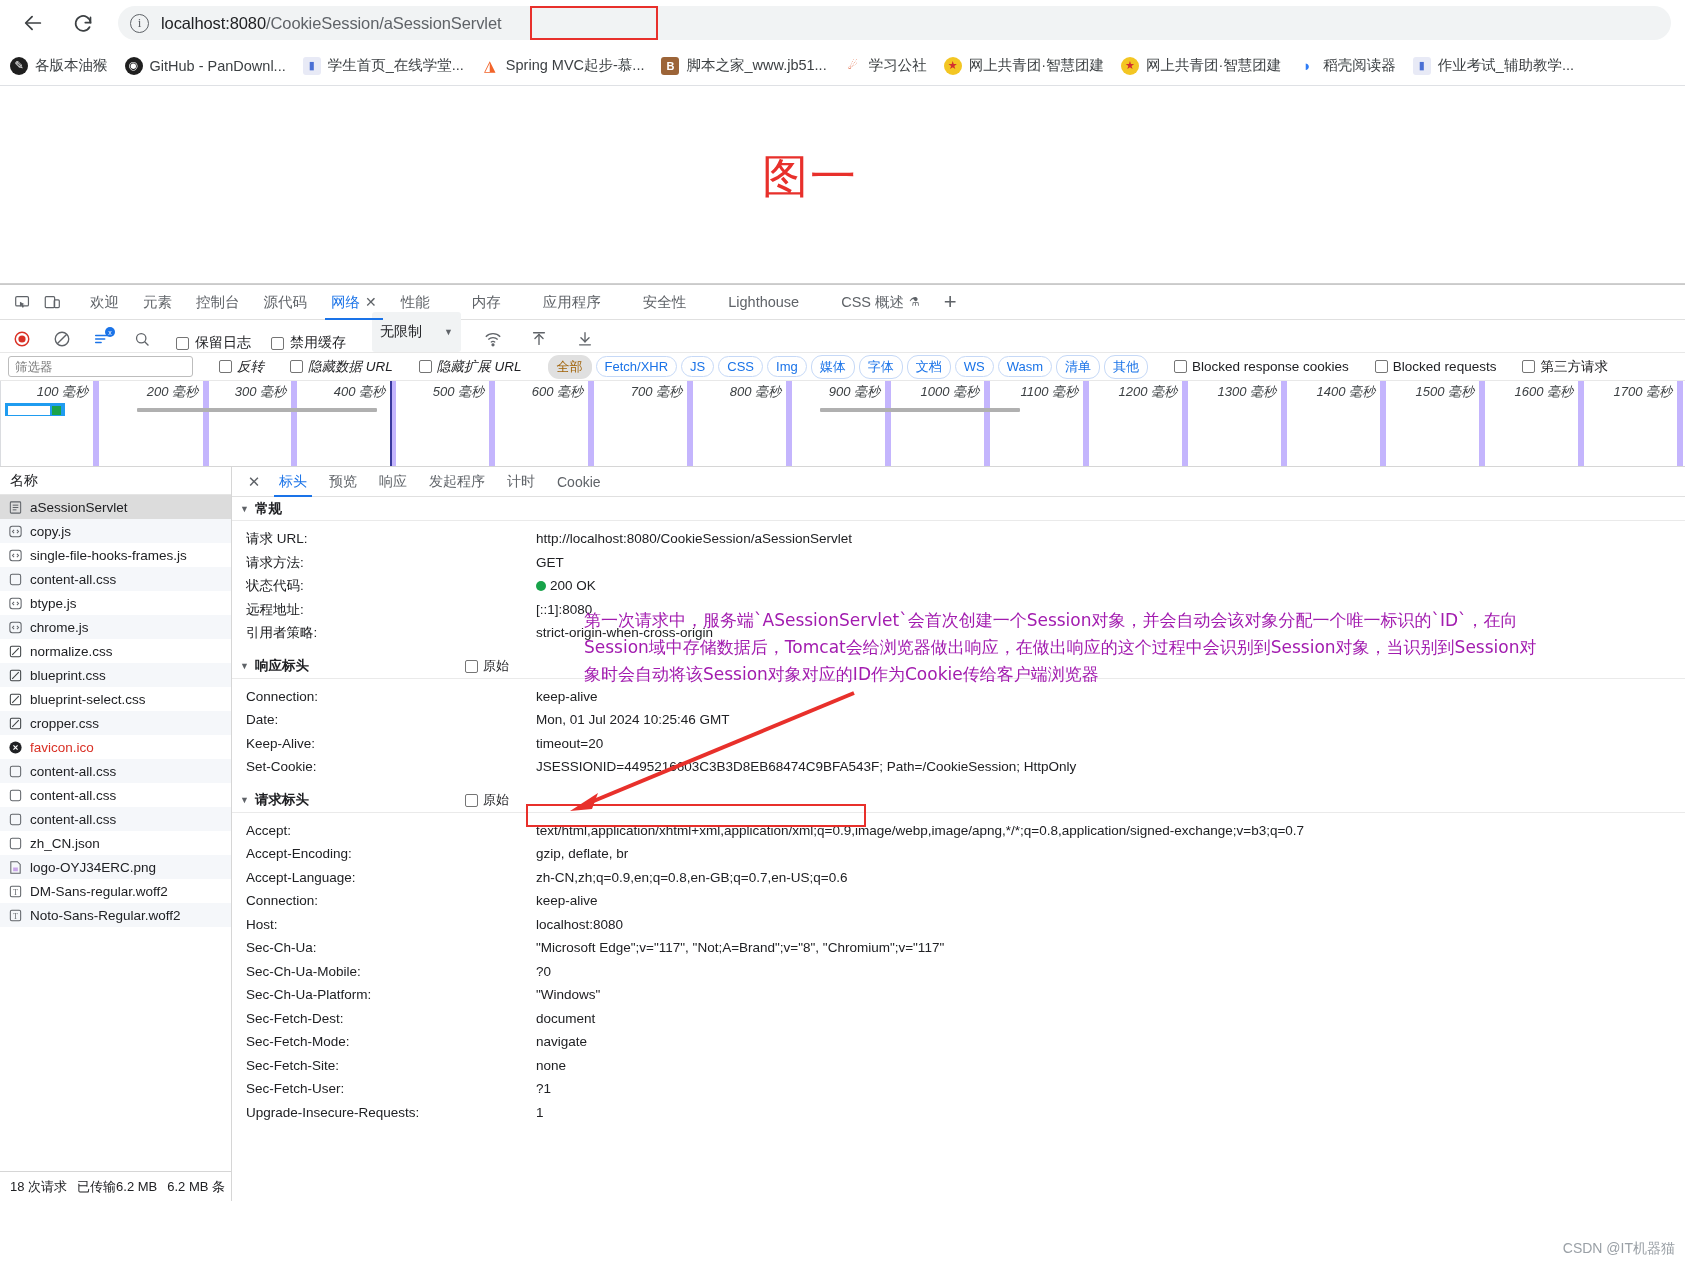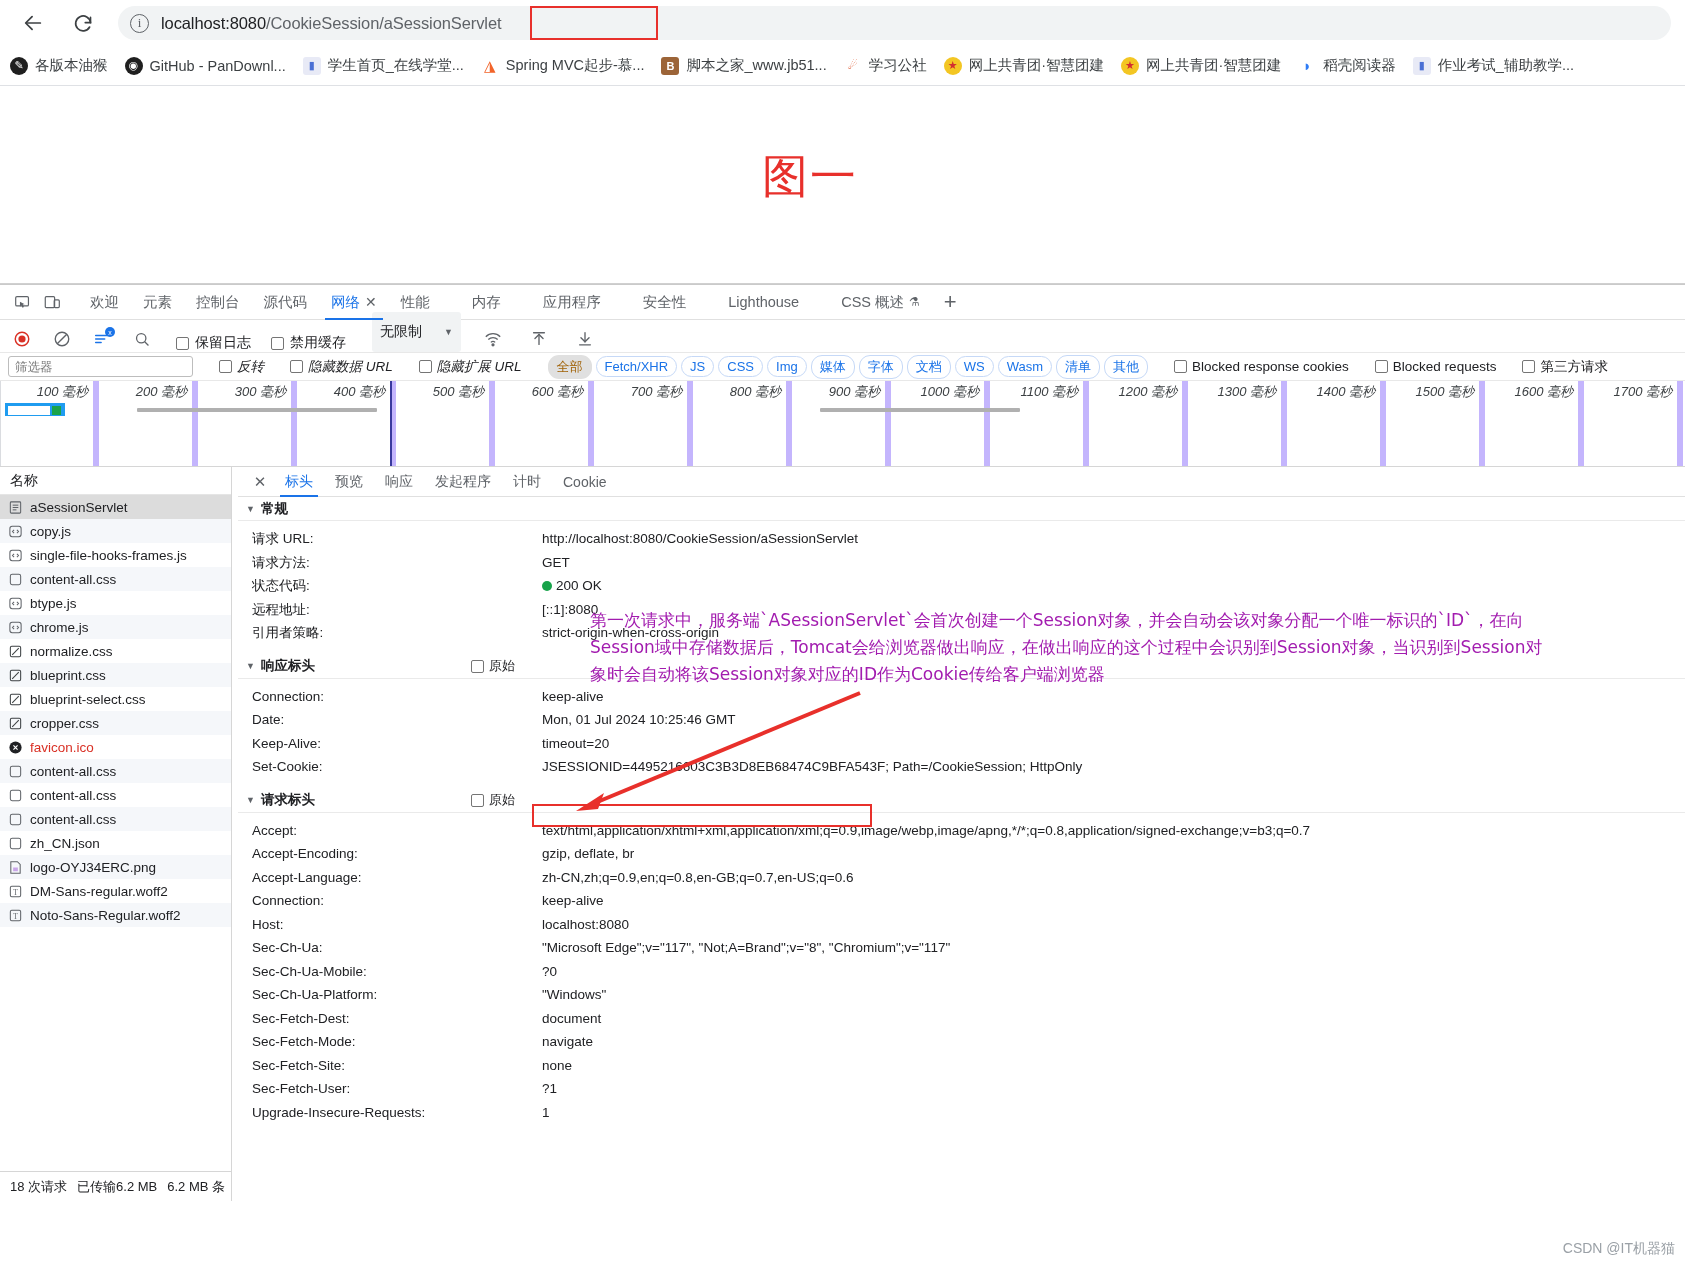--- a/index.html
+++ b/index.html
@@ -128,21 +128,21 @@
   .band { position:absolute; height:4px; background:#b0b0b0; border-radius:1px; }
   #sel-line { position:absolute; top:0; bottom:0; width:2px; background:#3a3a9e; }
   #blue-bar {
     position:absolute; left:5px; top:22px; width:60px; height:13px;
     background:#1f9cf0; border:1px solid #1f9cf0;
   }
   #blue-bar .inner { position:absolute; left:2px; top:2px; width:42px; height:9px; background:#fff; }
   #blue-bar .knob { position:absolute; left:46px; top:2px; width:9px; height:9px; background:#1aa34a; }
 
   
-  #lower { display:flex; height:734px;gap:6px; }
+  #lower { display:flex; height:734px; }
 
   #req-list {
     width:232px; flex:none; border-right:1px solid #d6d6d6; display:flex; flex-direction:column;
     background:#fff;
   }
   #req-head {
     height:28px; display:flex; align-items:center; padding-left:10px;
     font-size:14px; color:#202124; border-bottom:1px solid #e5e5e5;
   }
   #req-rows { flex:1; overflow:hidden; }
@@ -439,21 +439,21 @@
       <span>第三方请求</span>
     </label>
   </div>
 
   <div id="overview">
     <div class="tl-left-edge"></div>
 
     <div class="tl-cell" style="left:0px;width:99px;">
         <span class="tl-label">100 毫秒</span>
       </div>
-    <div class="tl-cell" style="left:99px;width:99px;">
+    <div class="tl-cell" style="left:110px;width:99px;">
         <span class="tl-label">200 毫秒</span>
       </div>
     <div class="tl-cell" style="left:198px;width:99px;">
         <span class="tl-label">300 毫秒</span>
       </div>
     <div class="tl-cell" style="left:297px;width:99px;">
         <span class="tl-label">400 毫秒</span>
       </div>
     <div class="tl-cell" style="left:396px;width:99px;">
         <span class="tl-label">500 毫秒</span>

